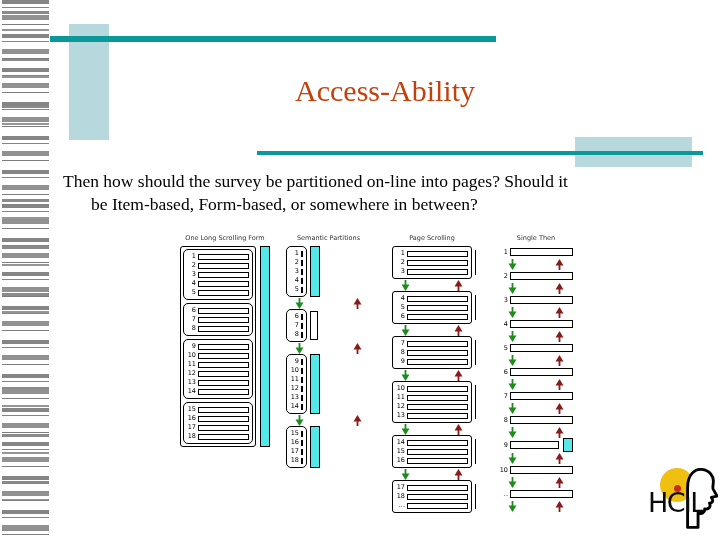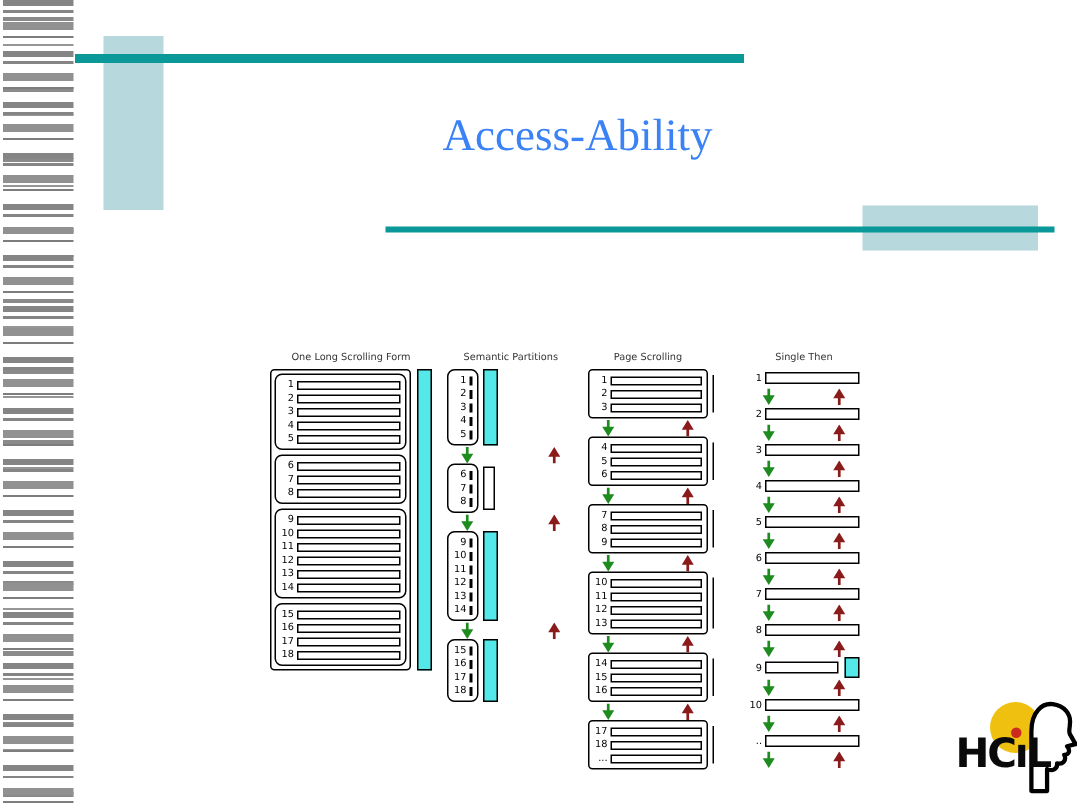--- a/index.html
+++ b/index.html
@@ -12,28 +12,28 @@
       repeating-linear-gradient(to bottom,#858585 0 4px,transparent 4px 7px,#858585 7px 8.5px,transparent 8.5px 15px,#919191 15px 20px,transparent 20px 24px,#7d7d7d 24px 25.5px,transparent 25.5px 34px),
       repeating-linear-gradient(to bottom,transparent 0 11px,#8a8a8a 11px 14px,transparent 14px 29px,#969696 29px 30.5px,transparent 30.5px 47px);}
 
   
   .lightrect1{position:absolute;left:69px;top:24px;width:40px;height:116px;background:var(--light-teal);}
   .topbar{position:absolute;left:50px;top:36px;width:446px;height:6px;background:var(--teal);}
   .lightrect2{position:absolute;left:575px;top:137px;width:117px;height:30px;background:var(--light-teal);}
   .divider2{position:absolute;left:257px;top:151px;width:446px;height:4px;background:var(--teal);}
 
   .title{position:absolute;left:50px;right:0;top:74px;text-align:center;
-         font-size:30px;line-height:34px;color:#3b82f6;}
+         font-size:30px;line-height:34px;color:#c2410c;}
   .bodytext{position:absolute;left:63px;top:170px;width:600px;font-size:17.5px;line-height:23px;}
   .bodytext .l2{padding-left:28px;}
 
   
   .diagram{position:absolute;left:178px;top:234px;width:400px;height:285px;}
   .dcol{position:absolute;top:0;}
-  .c1{left:2px;width:108px;} .c2{left:120px;width:85px;} .c3{left:214px;width:80px;} .c4{left:321px;width:74px;}
+  .c1{left:2px;width:90px;} .c2{left:108px;width:85px;} .c3{left:214px;width:80px;} .c4{left:321px;width:74px;}
   .dhead{font:6.5px "DejaVu Sans",sans-serif;color:#333;text-align:center;height:12px;white-space:nowrap;overflow:visible;}
   .dbody{display:flex;flex-direction:column;}
   .irow{display:flex;align-items:center;gap:2px;}
   .num{font-family:"DejaVu Sans",sans-serif;font-size:6.5px;min-width:9px;text-align:right;flex:none;line-height:1.35;}
   .field{flex:1;height:4px;border:1px solid #000;background:#fff;margin:1.5px 0;}
   .field4{flex:1;height:6px;border:1px solid #000;background:#fff;margin:2px 0;}
   .gbox{border:1px solid #000;border-radius:5px;padding:2px 3px;background:#fff;}
   .c1wrap{display:flex;gap:4px;align-items:stretch;}
   .outerbox{flex:1;border:1px solid #000;border-radius:3px;padding:2px;display:flex;flex-direction:column;gap:3px;}
   .sb{width:8px;border:1px solid #000;background:var(--scrollbar-cyan);flex:none;}
@@ -44,38 +44,42 @@
   .arrow-row{display:flex;justify-content:space-between;align-items:center;height:12px;padding:0 9px;}
   .arr{display:block;}
   .arr.down{color:var(--arrow-green);}
   .arr.up{color:var(--arrow-red);}
   .chip{width:8px;height:12px;border:1px solid #000;background:var(--scrollbar-cyan);flex:none;margin-left:2px;}
 
   
   .logo{position:absolute;left:633px;top:458px;width:86px;height:76px;}
   .logo-circle{position:absolute;left:27px;top:10px;width:34px;height:34px;border-radius:50%;background:var(--logo-yellow);}
   .logo-head{position:absolute;left:47px;top:6px;width:38px;height:66px;}
-  .logo-text{position:absolute;left:4px;top:30px;font-family:"DejaVu Sans",sans-serif;font-weight:bold;
+  .logo-text{position:absolute;left:15px;top:30px;font-family:"DejaVu Sans",sans-serif;font-weight:normal;
              font-size:27px;letter-spacing:-1.5px;color:#0a0a0a;line-height:30px;}
   .logo-dot{position:absolute;left:41px;top:27px;width:7px;height:7px;border-radius:50%;background:var(--logo-red);}
 </style>
 </head>
 <body>
 
 <div class="slide">
 
   <div class="barcode"></div>
   <div class="lightrect1"></div>
   <div class="topbar"></div>
 
   <div class="title">Access-Ability</div>
 
   <div class="lightrect2"></div>
   <div class="divider2"></div>
 
+  <div class="bodytext">
+    <div class="l1">Then how should the survey be partitioned on-line into pages? Should it</div>
+    <div class="l2">be Item-based, Form-based, or somewhere in between?</div>
+  </div>
 
   <div class="diagram">
     <div class="dcol c1">
       <div class="dhead">One Long Scrolling Form</div>
       <div class="dbody">
           <div class="c1wrap">
             <div class="outerbox">
               <div class="gbox">
                 <div class="irow">
                   <span class="num">1</span>

